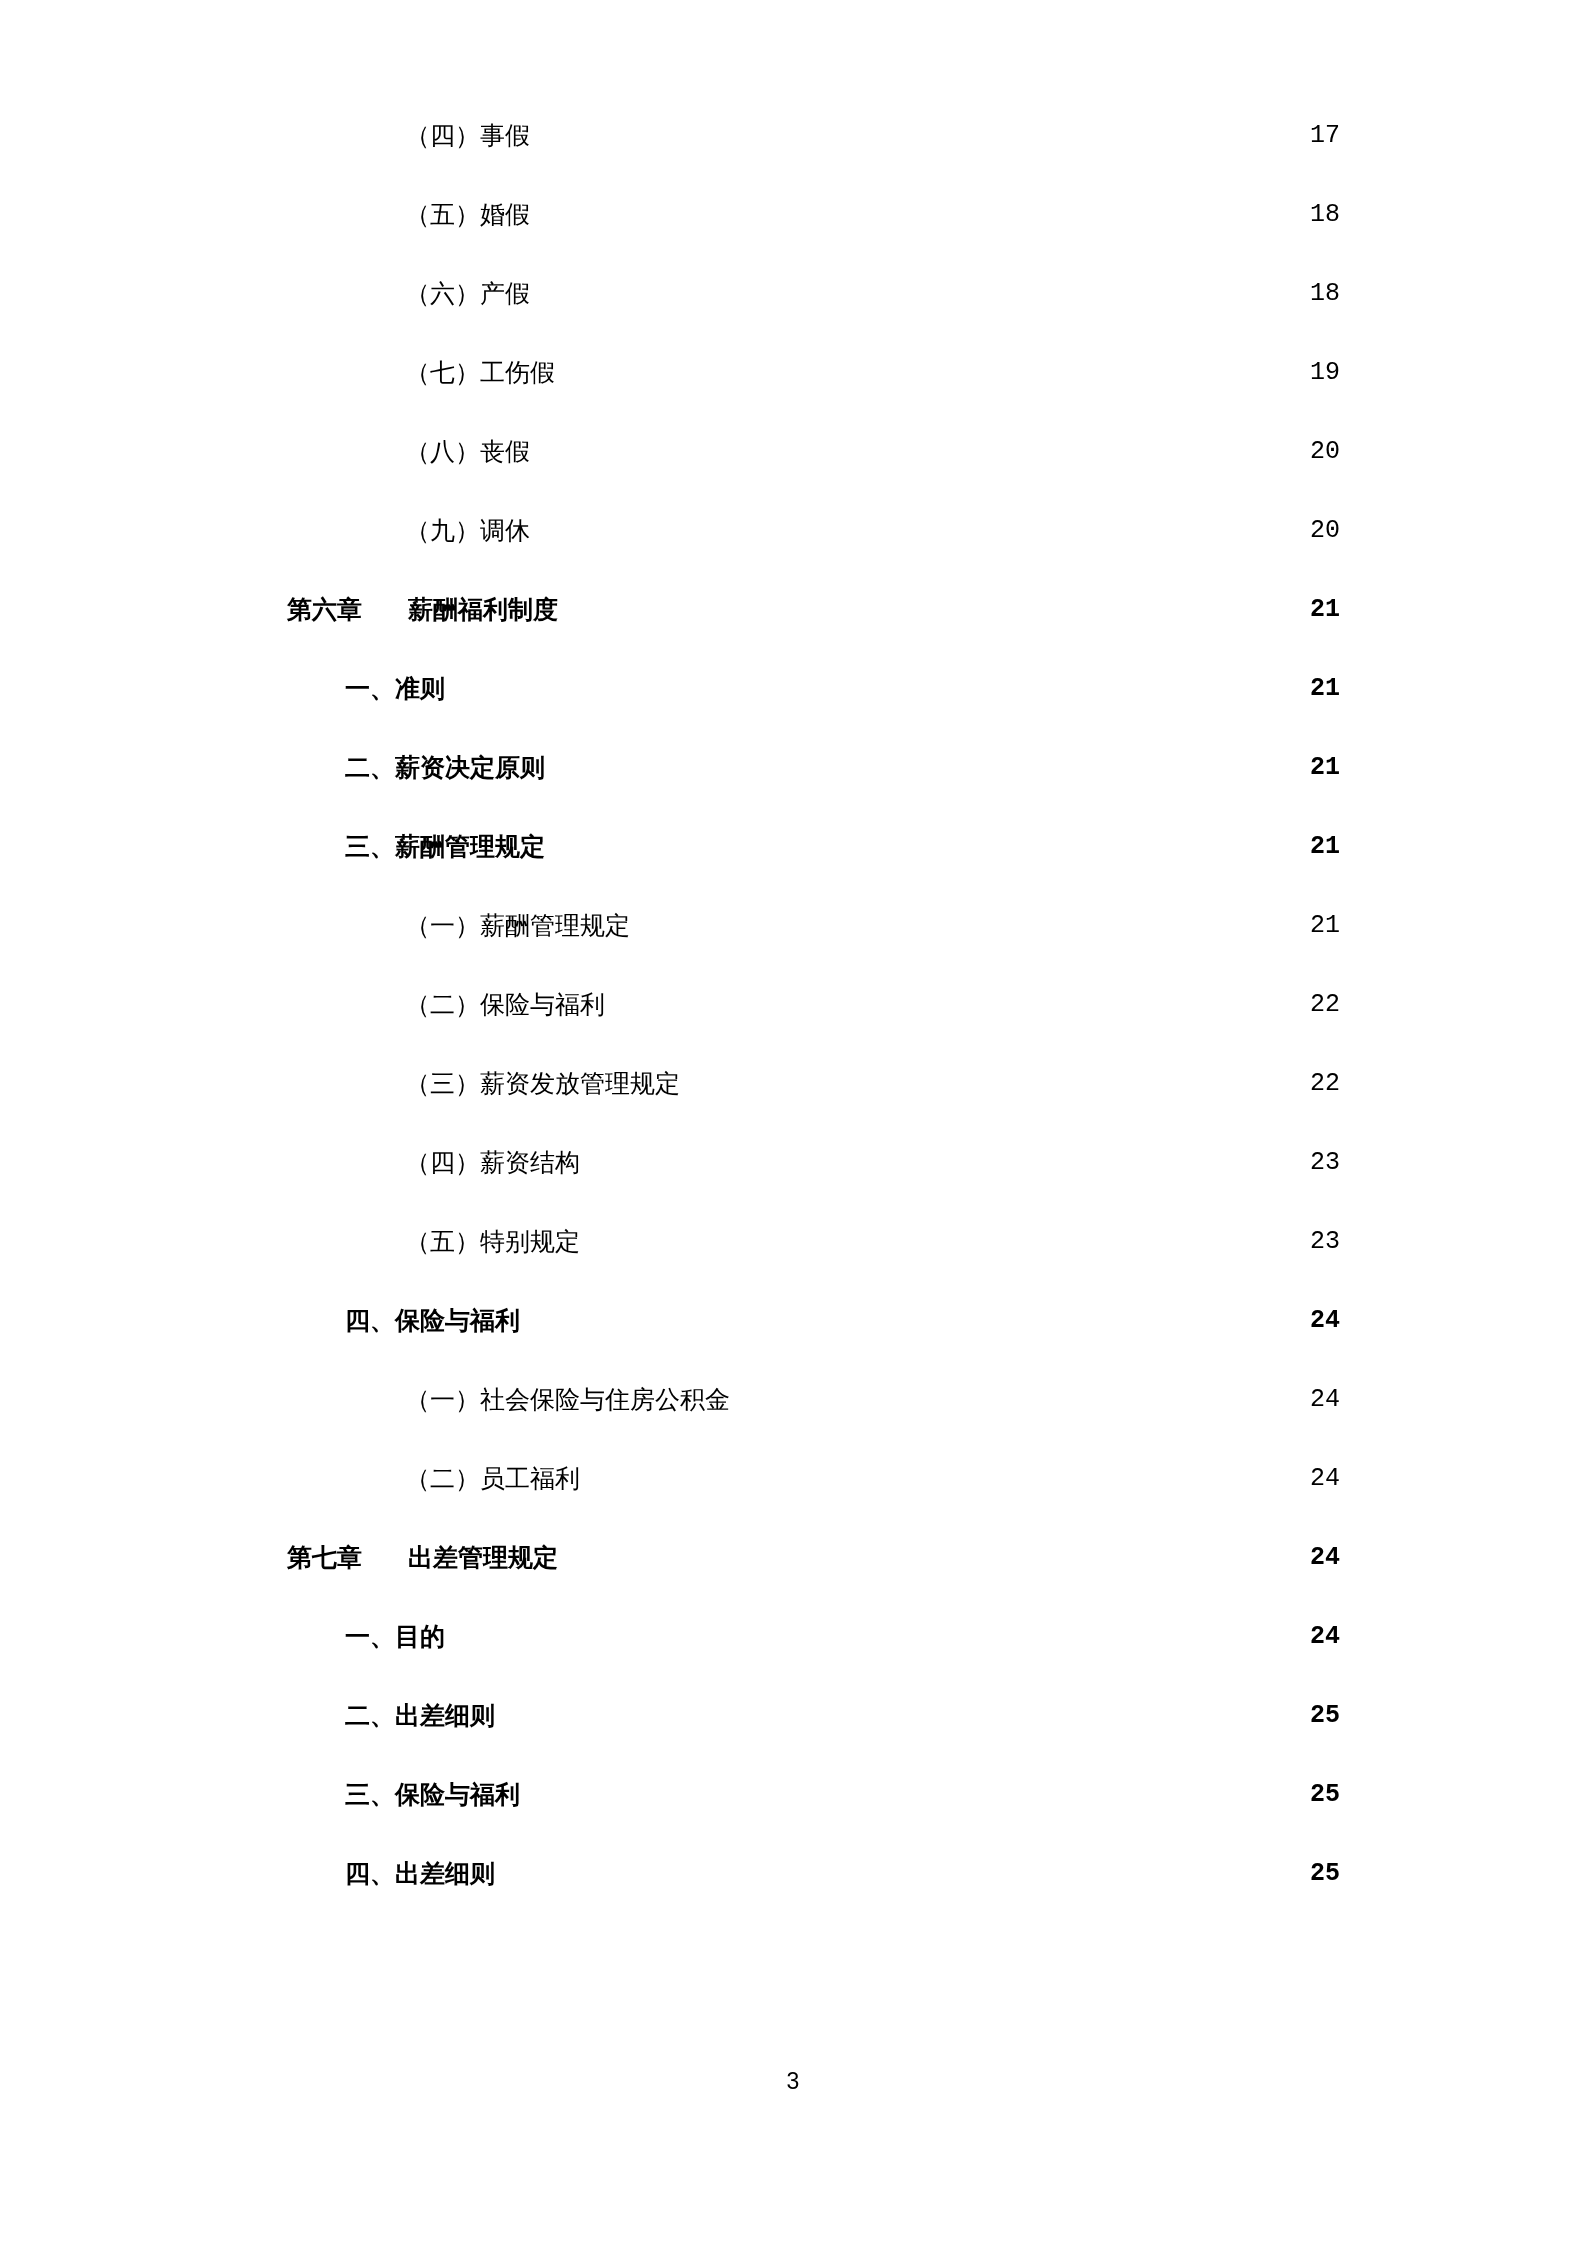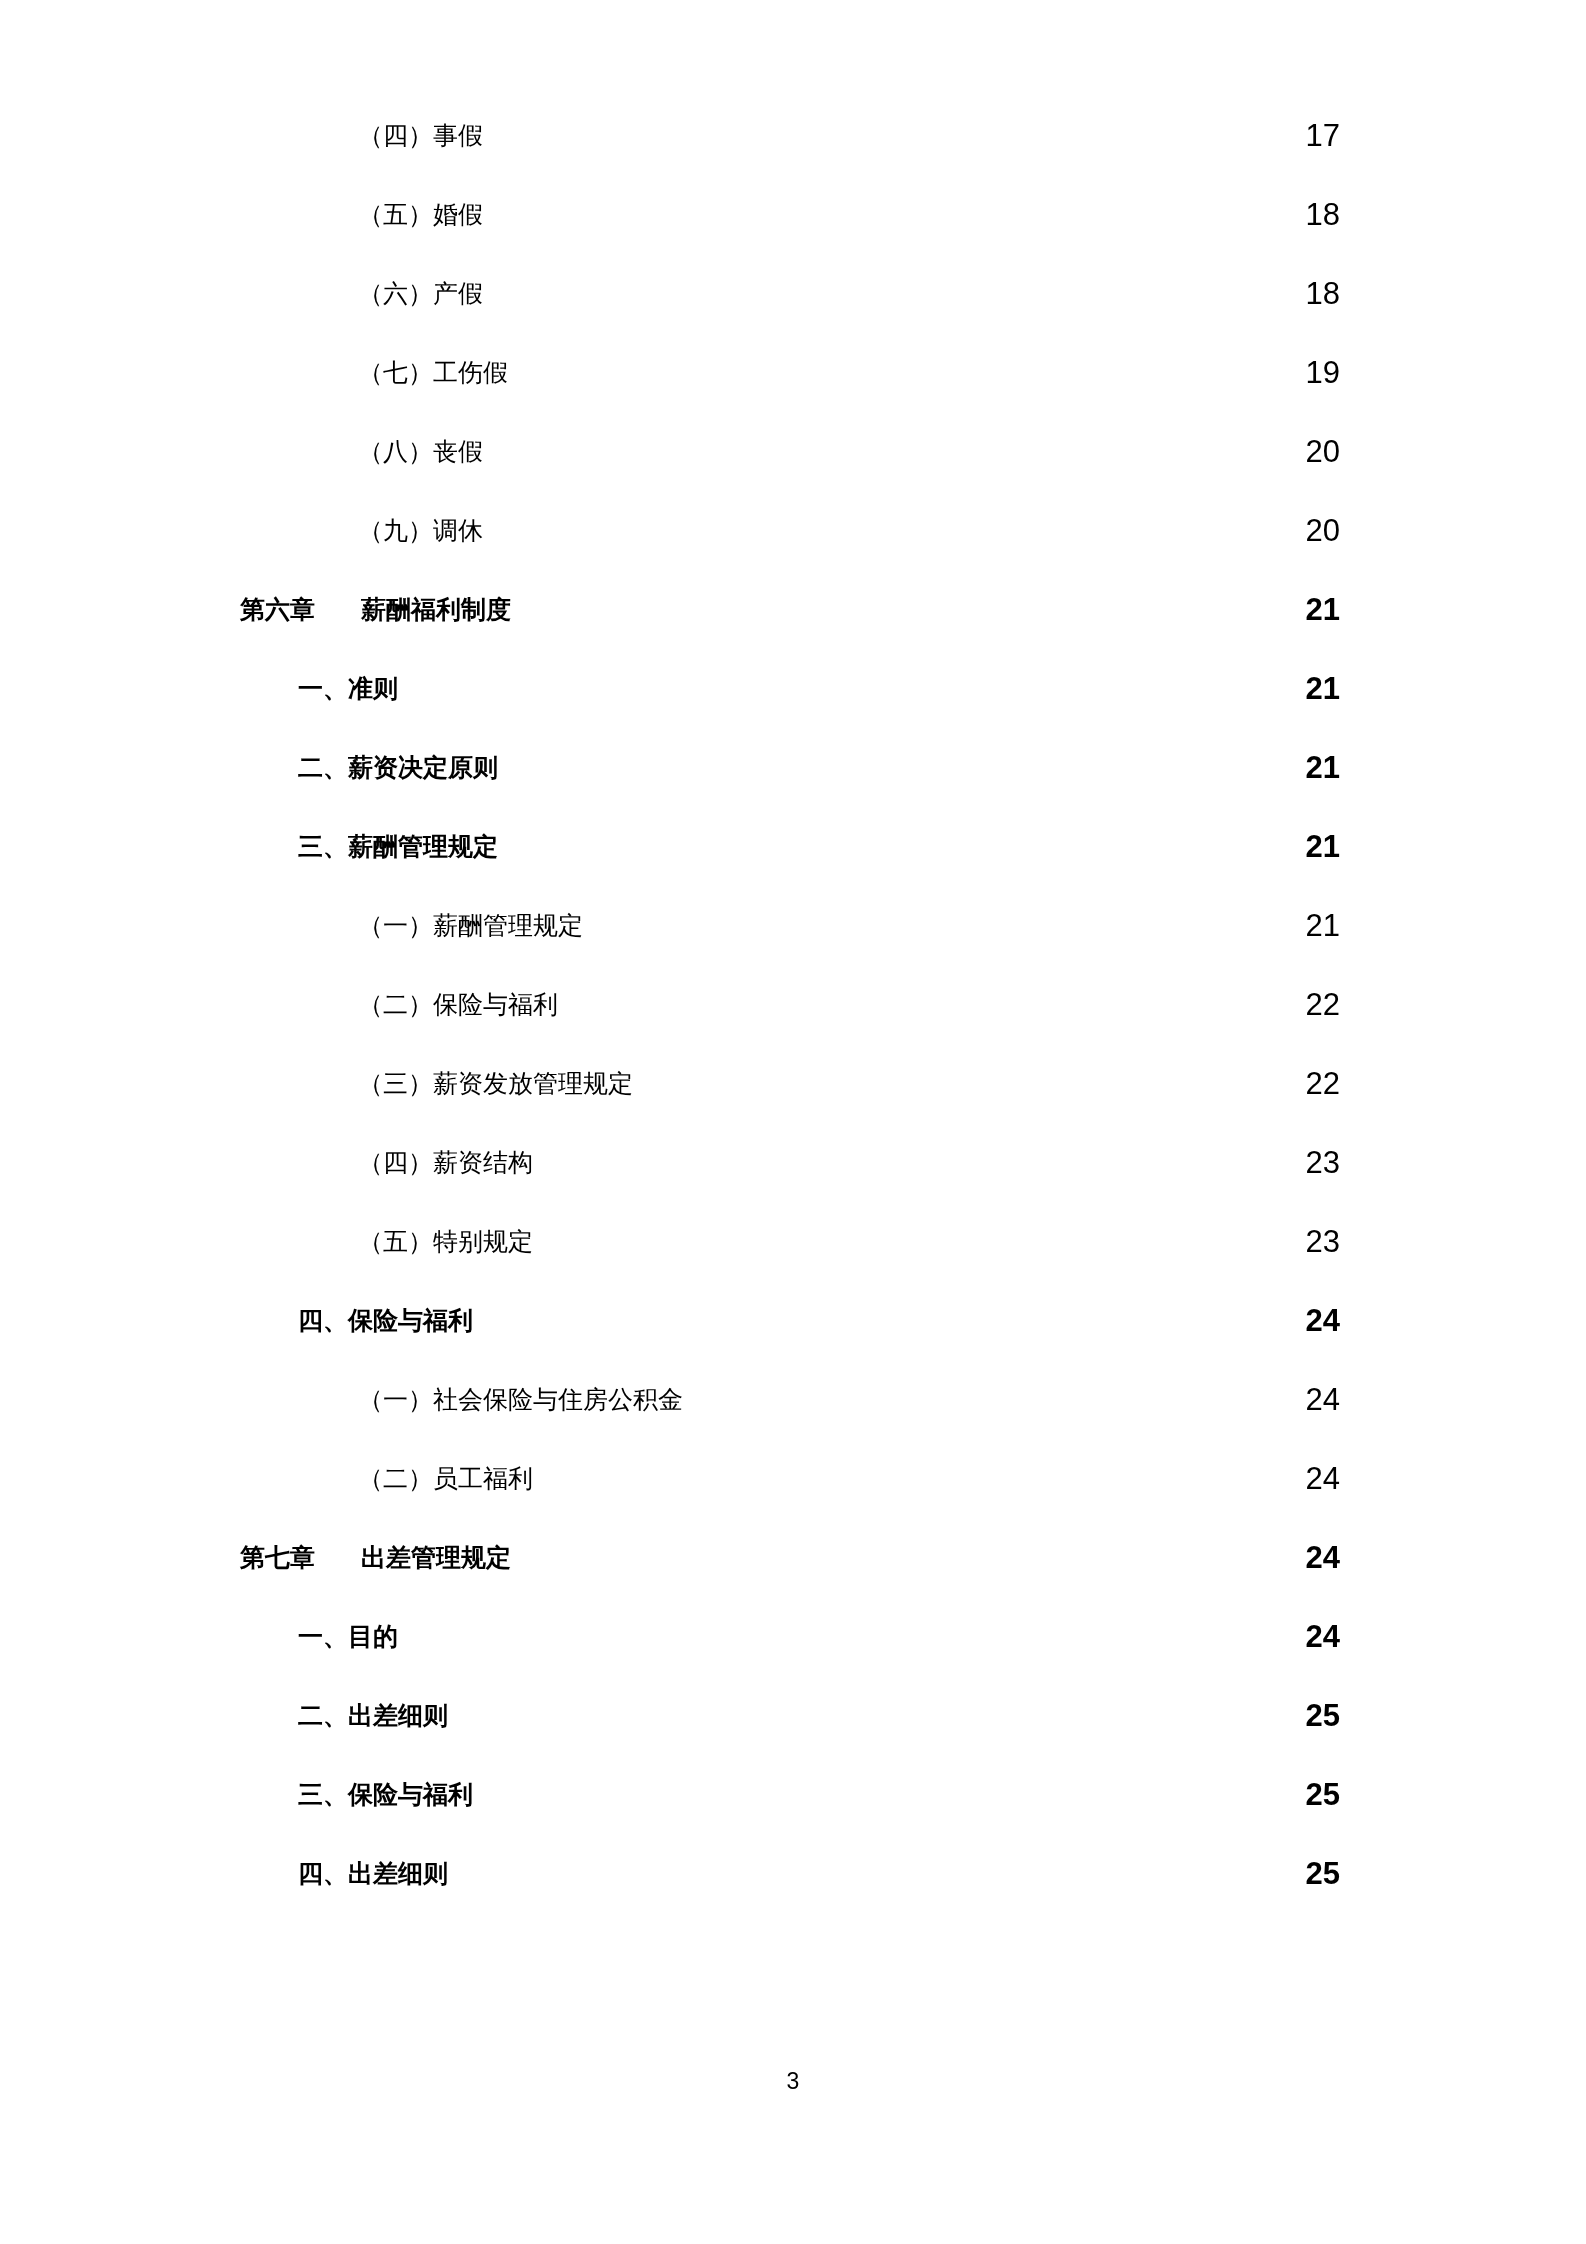--- a/index.html
+++ b/index.html
@@ -30,20 +30,21 @@
   
   .toc-row {
     display: flex;
     align-items: center;
     height: 79px;
     box-sizing: border-box;
     padding-right: 246px;
     white-space: nowrap;
     font-size: 25px;
     line-height: 79px;
+    margin-left: 47px;
   }
 
   .toc-title {
     flex: 0 0 auto;
     padding-right: 4px;
   }
 
   .toc-leader {
     flex: 1 1 auto;
     min-width: 10px;
@@ -64,22 +65,22 @@
     white-space: nowrap;
     overflow: hidden;
     display: block;
   }
 
   .toc-page {
     flex: 0 0 auto;
     text-align: right;
     min-width: 40px;
     padding-left: 7px;
-    font-size: 31px;
-    font-family: Liberation Sans, sans-serif;
+    font-size: 25px;
+    font-family: Liberation Mono, monospace;
   }
 
   
   .lvl-chapter {
     padding-left: 240px;
     font-weight: bold;
     gap: 31px;
   }
   .lvl-chapter .toc-page { font-weight: bold; }
 

